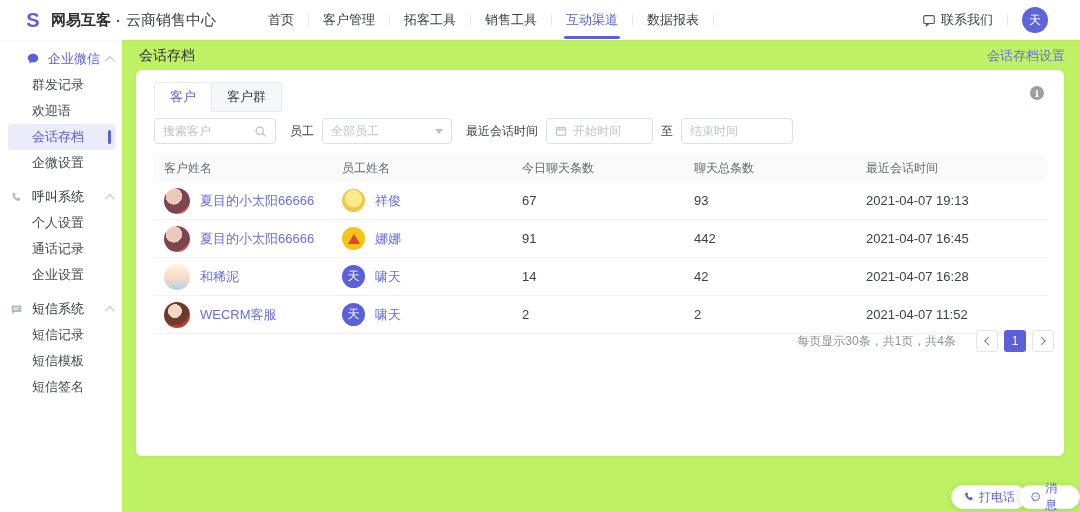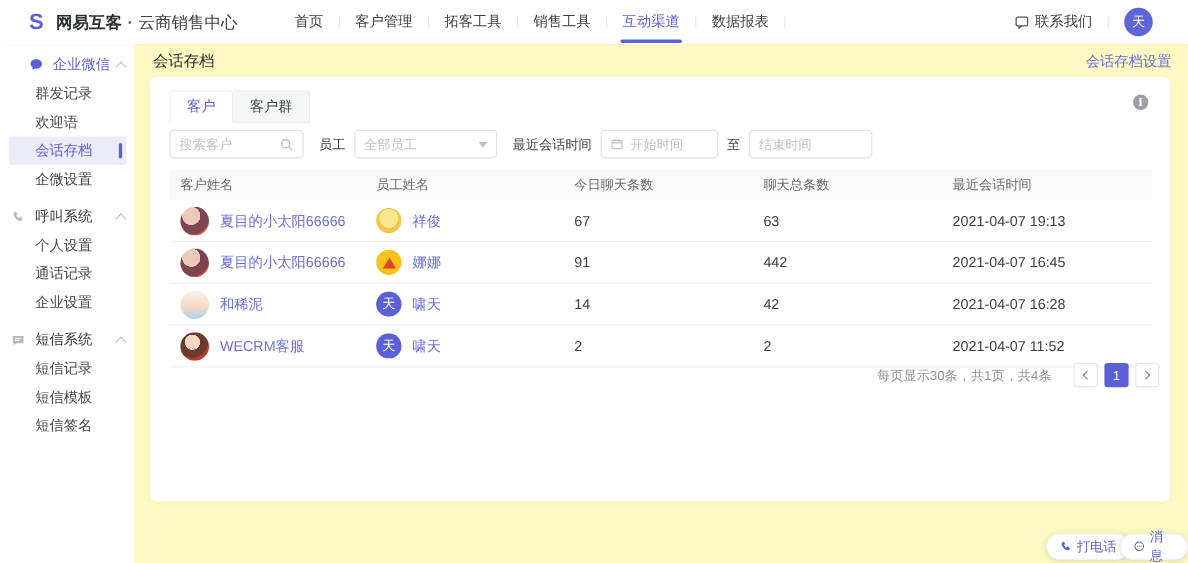--- a/index.html
+++ b/index.html
@@ -1,18 +1,18 @@
 <!DOCTYPE html>
 <html><head>
 <meta charset="utf-8">
 <style>
   * { margin:0; padding:0; box-sizing:border-box; }
   html,body { width:1080px; height:512px; }
   body { font-family:"Liberation Sans","DejaVu Sans",sans-serif; background:#eef0f3; overflow:hidden; }
-  #app { position:relative; width:1080px; height:512px; background:#fef9c3; }
+  #app { position:relative; width:1080px; height:512px; background:#bef264; }
 
   
   .topnav { position:absolute; top:0; left:0; width:1080px; height:40px; background:#fff;
             display:flex; align-items:center; box-shadow:0 1px 2px rgba(0,0,0,.04); z-index:5; }
   .brand { display:flex; align-items:center; margin-left:22px; }
   .brand-logo { width:22px; height:22px; margin-right:7px; display:flex; align-items:center; justify-content:center; }
   .brand-logo::before { content:"S"; font-weight:800; font-size:20px; line-height:20px; color:#5b60d8; }
   .brand-name { font-size:15px; font-weight:700; color:#2b2e33; }
   .brand-sep { font-size:15px; color:#53565c; margin:0 5px; font-weight:700; }
   .brand-sub { font-size:15px; color:#3c4046; }
@@ -249,21 +249,21 @@
   <div class="trow">
     <div class="cell">
       <span class="avatar av-girl"></span>
       <a class="name-link">夏目的小太阳66666</a>
     </div>
     <div class="cell">
       <span class="avatar sm av-doge"></span>
       <a class="name-link">祥俊</a>
     </div>
     <div class="cell">67</div>
-    <div class="cell">63</div>
+    <div class="cell">93</div>
     <div class="cell">2021-04-07 19:13</div>
   </div>
 
   <div class="trow">
     <div class="cell">
       <span class="avatar av-girl"></span>
       <a class="name-link">夏目的小太阳66666</a>
     </div>
     <div class="cell">
       <span class="avatar sm av-nana"></span>

